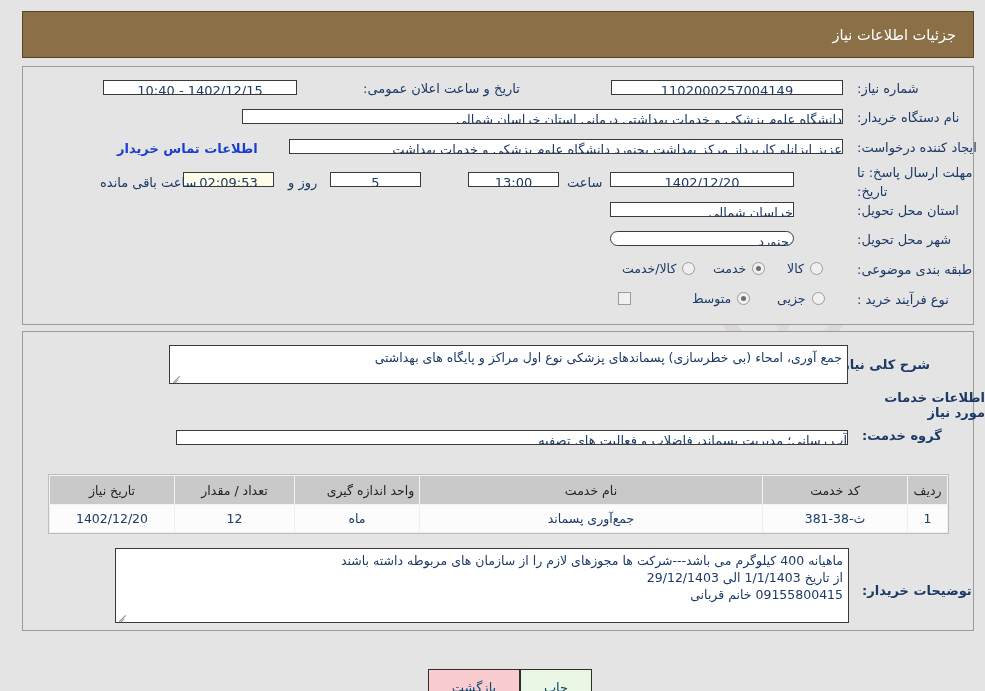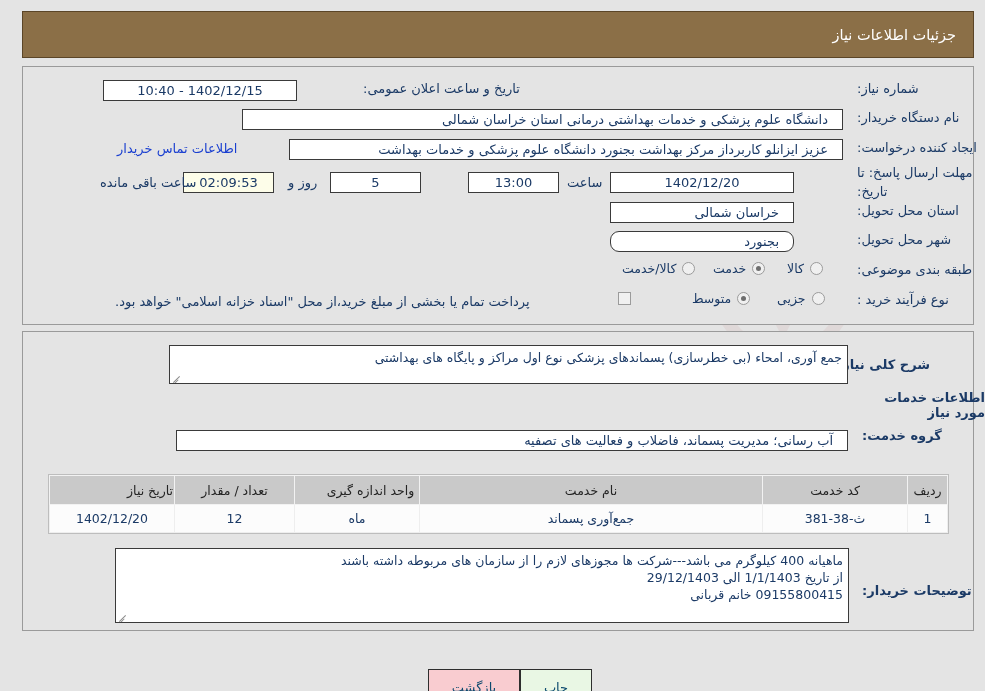--- a/index.html
+++ b/index.html
@@ -52,22 +52,22 @@
     justify-content: flex-start; white-space: nowrap;
   }
   .lbl {
     font-size: 13px; color: #1b3a66; text-align: right;
     font-family: "DejaVu Sans", sans-serif;
   }
   .lbl-b { font-weight: bold; color: #1b3a66; }
 
   .fld {
     background: #ffffff; border: 1px solid #3a3a3a;
-    font-size: 13px; color: #1b3a66; height: 21px; line-height: 19px;
-    padding: 0 14px; text-align: center; overflow: hidden;
+    font-size: 13px; color: #1b3a66; height: 15px; line-height: 19px;
+    padding: 0 0; text-align: center; overflow: hidden;
     font-family: "DejaVu Sans", sans-serif;
   }
   .fld.right { text-align: right; }
   .fld.cream { background: #fdfde9; }
 
   .link {
     font-size: 13px; color: #1a3fd0; cursor: pointer;
     font-family: "DejaVu Sans", sans-serif; text-decoration: none;
   }
 
@@ -154,35 +154,36 @@
 
   <div class="header-bar">
     <span class="header-title">جزئیات اطلاعات نیاز</span>
   </div>
 
   <div class="panel" id="panel-top"></div>
 
   <div class="row" style="left:857px; top:81px; z-index:4;">
     <span class="lbl">شماره نیاز:</span>
   </div>
+  <div class="fld" style="position:absolute; left:611px; top:80px; width:232px; z-index:4;">1102000257004149</div>
   <div class="row" style="left:363px; top:81px; z-index:4;">
     <span class="lbl">تاریخ و ساعت اعلان عمومی:</span>
   </div>
   <div class="fld" style="position:absolute; left:103px; top:80px; width:194px; z-index:4;">1402/12/15 - 10:40</div>
 
   <div class="row" style="left:857px; top:110px; z-index:4;">
     <span class="lbl">نام دستگاه خریدار:</span>
   </div>
   <div class="fld right" style="position:absolute; left:242px; top:109px; width:601px; z-index:4;">دانشگاه علوم پزشکی و خدمات بهداشتی درمانی استان خراسان شمالی</div>
 
   <div class="row" style="left:857px; top:140px; z-index:4;">
     <span class="lbl">ایجاد کننده درخواست:</span>
   </div>
   <div class="fld right" style="position:absolute; left:289px; top:139px; width:554px; z-index:4;">عزیز ایزانلو کاربرداز مرکز بهداشت بجنورد دانشگاه علوم پزشکی و خدمات بهداشت</div>
-  <a class="link" style="position:absolute; left:117px; top:141px; z-index:5;">اطلاعات تماس خریدار</a>
+  <a class="link" style="position:absolute; left:117px; top:141px; z-index:5;font-weight:bold;">اطلاعات تماس خریدار</a>
 
   <div class="row" style="left:857px; top:165px; z-index:4;">
     <span class="lbl">مهلت ارسال پاسخ: تا</span>
   </div>
   <div class="row" style="left:857px; top:184px; z-index:4;">
     <span class="lbl">تاریخ:</span>
   </div>
   <div class="fld" style="position:absolute; left:610px; top:172px; width:184px; z-index:4;">1402/12/20</div>
   <span class="plain" style="position:absolute; left:567px; top:175px; z-index:4;">ساعت</span>
   <div class="fld" style="position:absolute; left:468px; top:172px; width:91px; z-index:4;">13:00</div>
@@ -222,21 +223,20 @@
   </div>
   <div class="row" style="left:777px; top:291px; z-index:4; gap:6px;">
     <span class="radio"></span>
     <span class="radio-lbl">جزیی</span>
   </div>
   <div class="row" style="left:692px; top:291px; z-index:4; gap:6px;">
     <span class="radio on"></span>
     <span class="radio-lbl">متوسط</span>
   </div>
   <span class="chk" style="position:absolute; left:618px; top:292px; z-index:4;"></span>
-  <span class="plain" style="position:absolute; left:115px; top:294px; z-index:4;">پرداخت تمام یا بخشی از مبلغ خرید،از محل "اسناد خزانه اسلامی" خواهد بود.</span>
 
   <div class="panel" id="panel-mid"></div>
 
   <span class="lbl lbl-b" style="position:absolute; left:837px; top:357px; z-index:4;">شرح کلی نیاز:</span>
   <div class="ta" style="left:169px; top:345px; width:679px; height:39px; z-index:4;">
     <span>جمع آوری، امحاء (بی خطرسازی) پسماندهای پزشکی نوع اول مراکز و پایگاه های بهداشتی</span>
     <span class="grip">
         <i></i>
         <i></i>
       </span>
@@ -249,21 +249,21 @@
 
   <div class="tbl-wrap">
     <table>
       <thead>
         <tr>
           <th style="width:40px;">ردیف</th>
           <th style="width:145px;">کد خدمت</th>
           <th>نام خدمت</th>
           <th style="width:125px;padding-left:28px;">واحد اندازه گیری</th>
           <th style="width:120px;">تعداد / مقدار</th>
-          <th style="width:125px;text-align:right;">تاریخ نیاز</th>
+          <th style="width:125px;">تاریخ نیاز</th>
         </tr>
       </thead>
       <tbody>
         <tr>
           <td>1</td>
           <td>ث-38-381</td>
           <td>جمع‌آوری پسماند</td>
           <td>ماه</td>
           <td>12</td>
           <td>1402/12/20</td>

